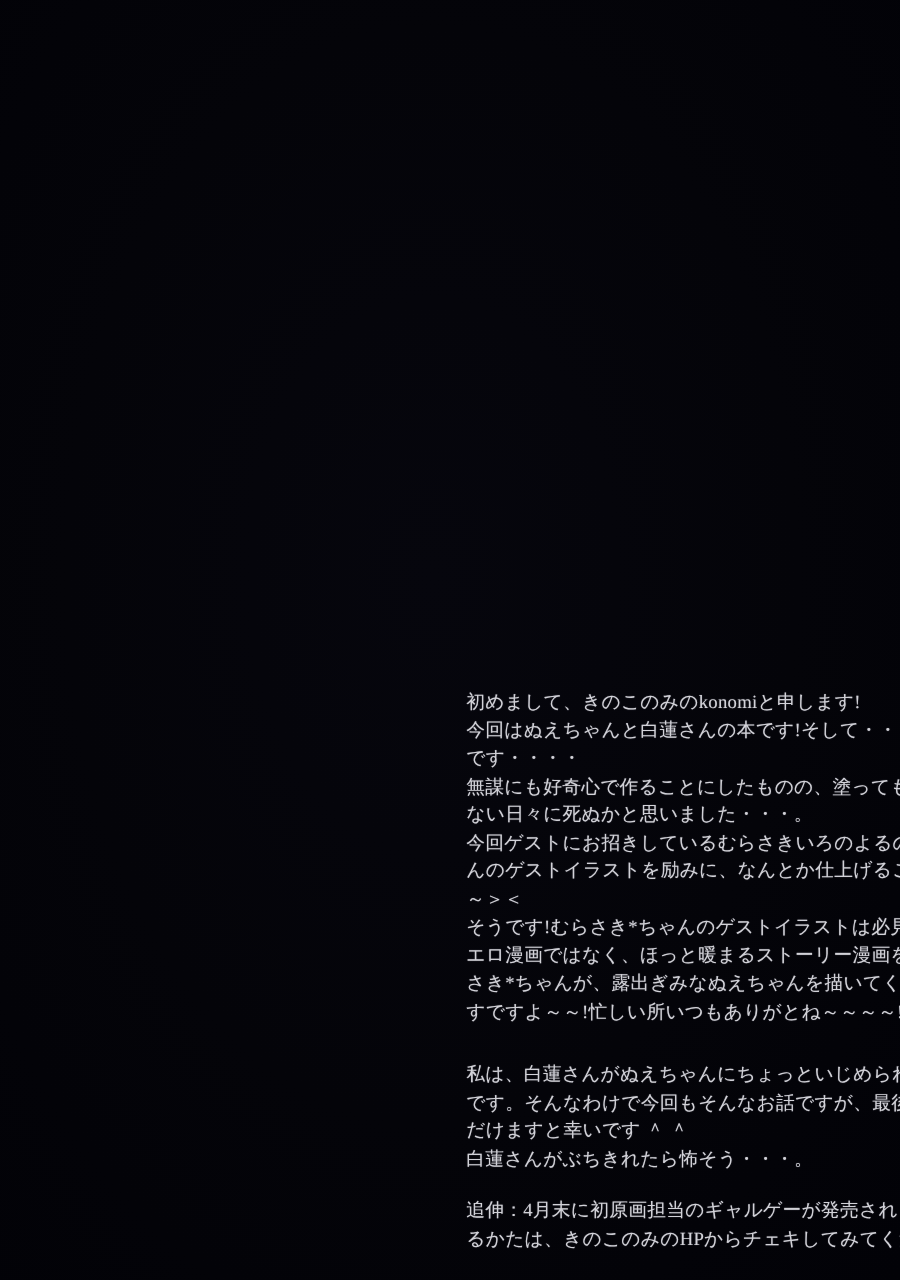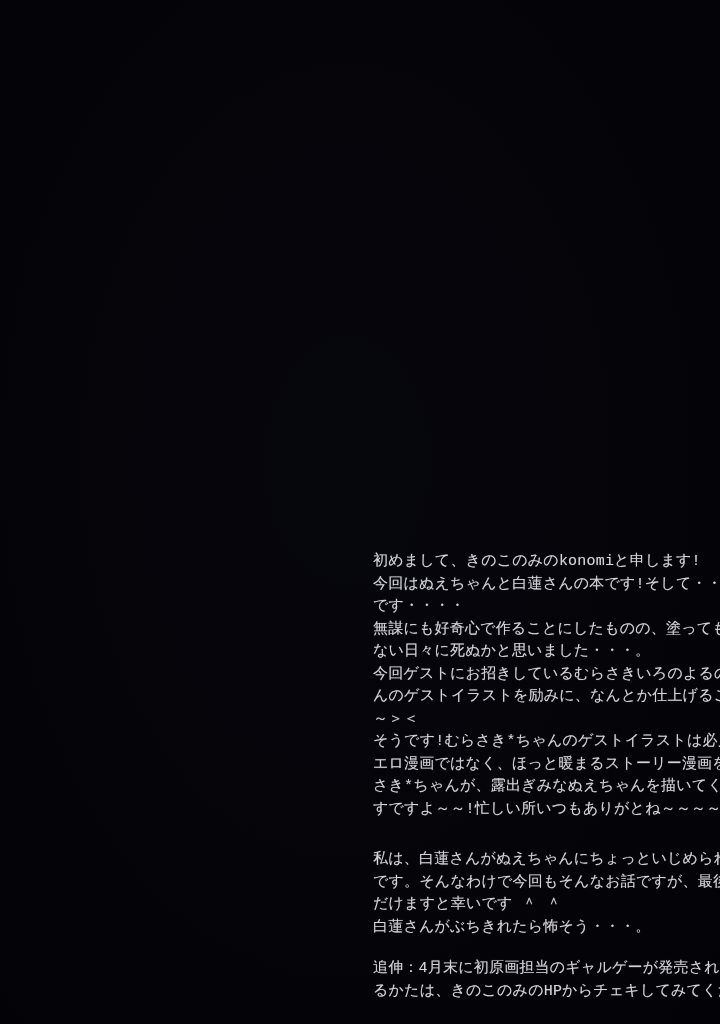--- a/index.html
+++ b/index.html
@@ -6,21 +6,21 @@
     margin: 0;
     padding: 0;
     background: #000;
   }
   .page {
     position: relative;
     width: 720px;
     height: 1024px;
     overflow: hidden;
     background: radial-gradient(ellipse at 48% 45%, #06060d 0%, #040409 55%, #020207 100%);
-    font-family: Liberation Mono, monospace;
+    font-family: Liberation Serif, serif;
   }
   .afterword-paragraph {
     position: absolute;
     left: 373px;
     color: #d2d2d8;
     font-size: 15px;
     letter-spacing: 0.2px;
     text-shadow: 0 0 1px rgba(215, 215, 228, 0.45);
   }
   .afterword-line {

